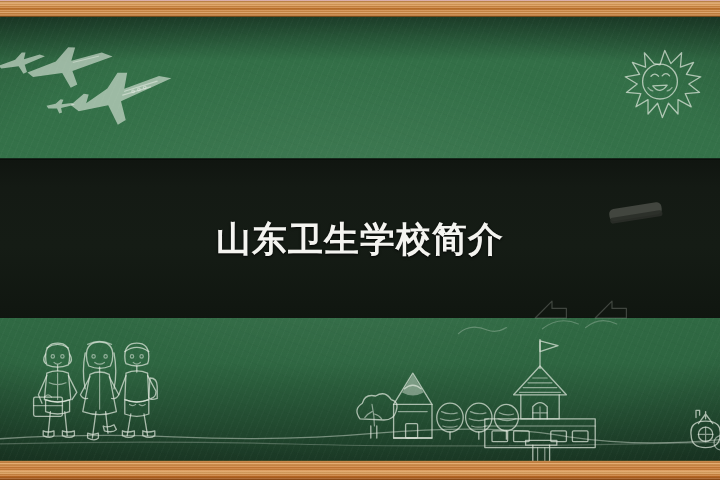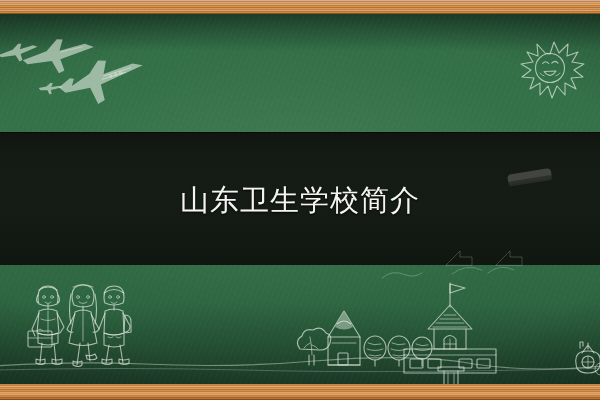--- a/index.html
+++ b/index.html
@@ -37,21 +37,21 @@
       repeating-linear-gradient(113deg, rgba(255,255,255,.018) 0px, rgba(255,255,255,.018) 1px, rgba(0,0,0,0) 1px, rgba(0,0,0,0) 5px),
       repeating-linear-gradient(22deg, rgba(0,0,0,.02) 0px, rgba(0,0,0,.02) 1px, rgba(0,0,0,0) 1px, rgba(0,0,0,0) 7px);
     pointer-events:none;}
 
   
   .band{position:absolute;left:0;top:132px;width:600px;height:133px;z-index:20;
     background:linear-gradient(to bottom,#101510 0%,#141a14 18%,#151c15 55%,#101610 100%);}
   .band:before{content:"";position:absolute;left:0;top:0;width:100%;height:1px;background:rgba(0,0,0,.55);}
 
   .title{position:absolute;left:0;top:183px;width:600px;z-index:30;
-    text-align:center;color:#f4f4f0;font-size:29px;font-weight:normal;
+    text-align:center;color:#f4f4f0;font-size:29px;font-weight:bold;
     letter-spacing:1px;line-height:34px;
     text-shadow:0 1px 2px rgba(0,0,0,.9);}
 
   
   .chalk{position:absolute;z-index:10;pointer-events:none;}
   .chalk svg{display:block;overflow:visible;}
   .cs{fill:none;stroke:#dfe8dd;stroke-opacity:.72;stroke-width:1.1;
       stroke-linecap:round;stroke-linejoin:round;}
   .cs2{fill:none;stroke:#e6ece3;stroke-opacity:.55;stroke-width:1;
       stroke-linecap:round;stroke-linejoin:round;}

